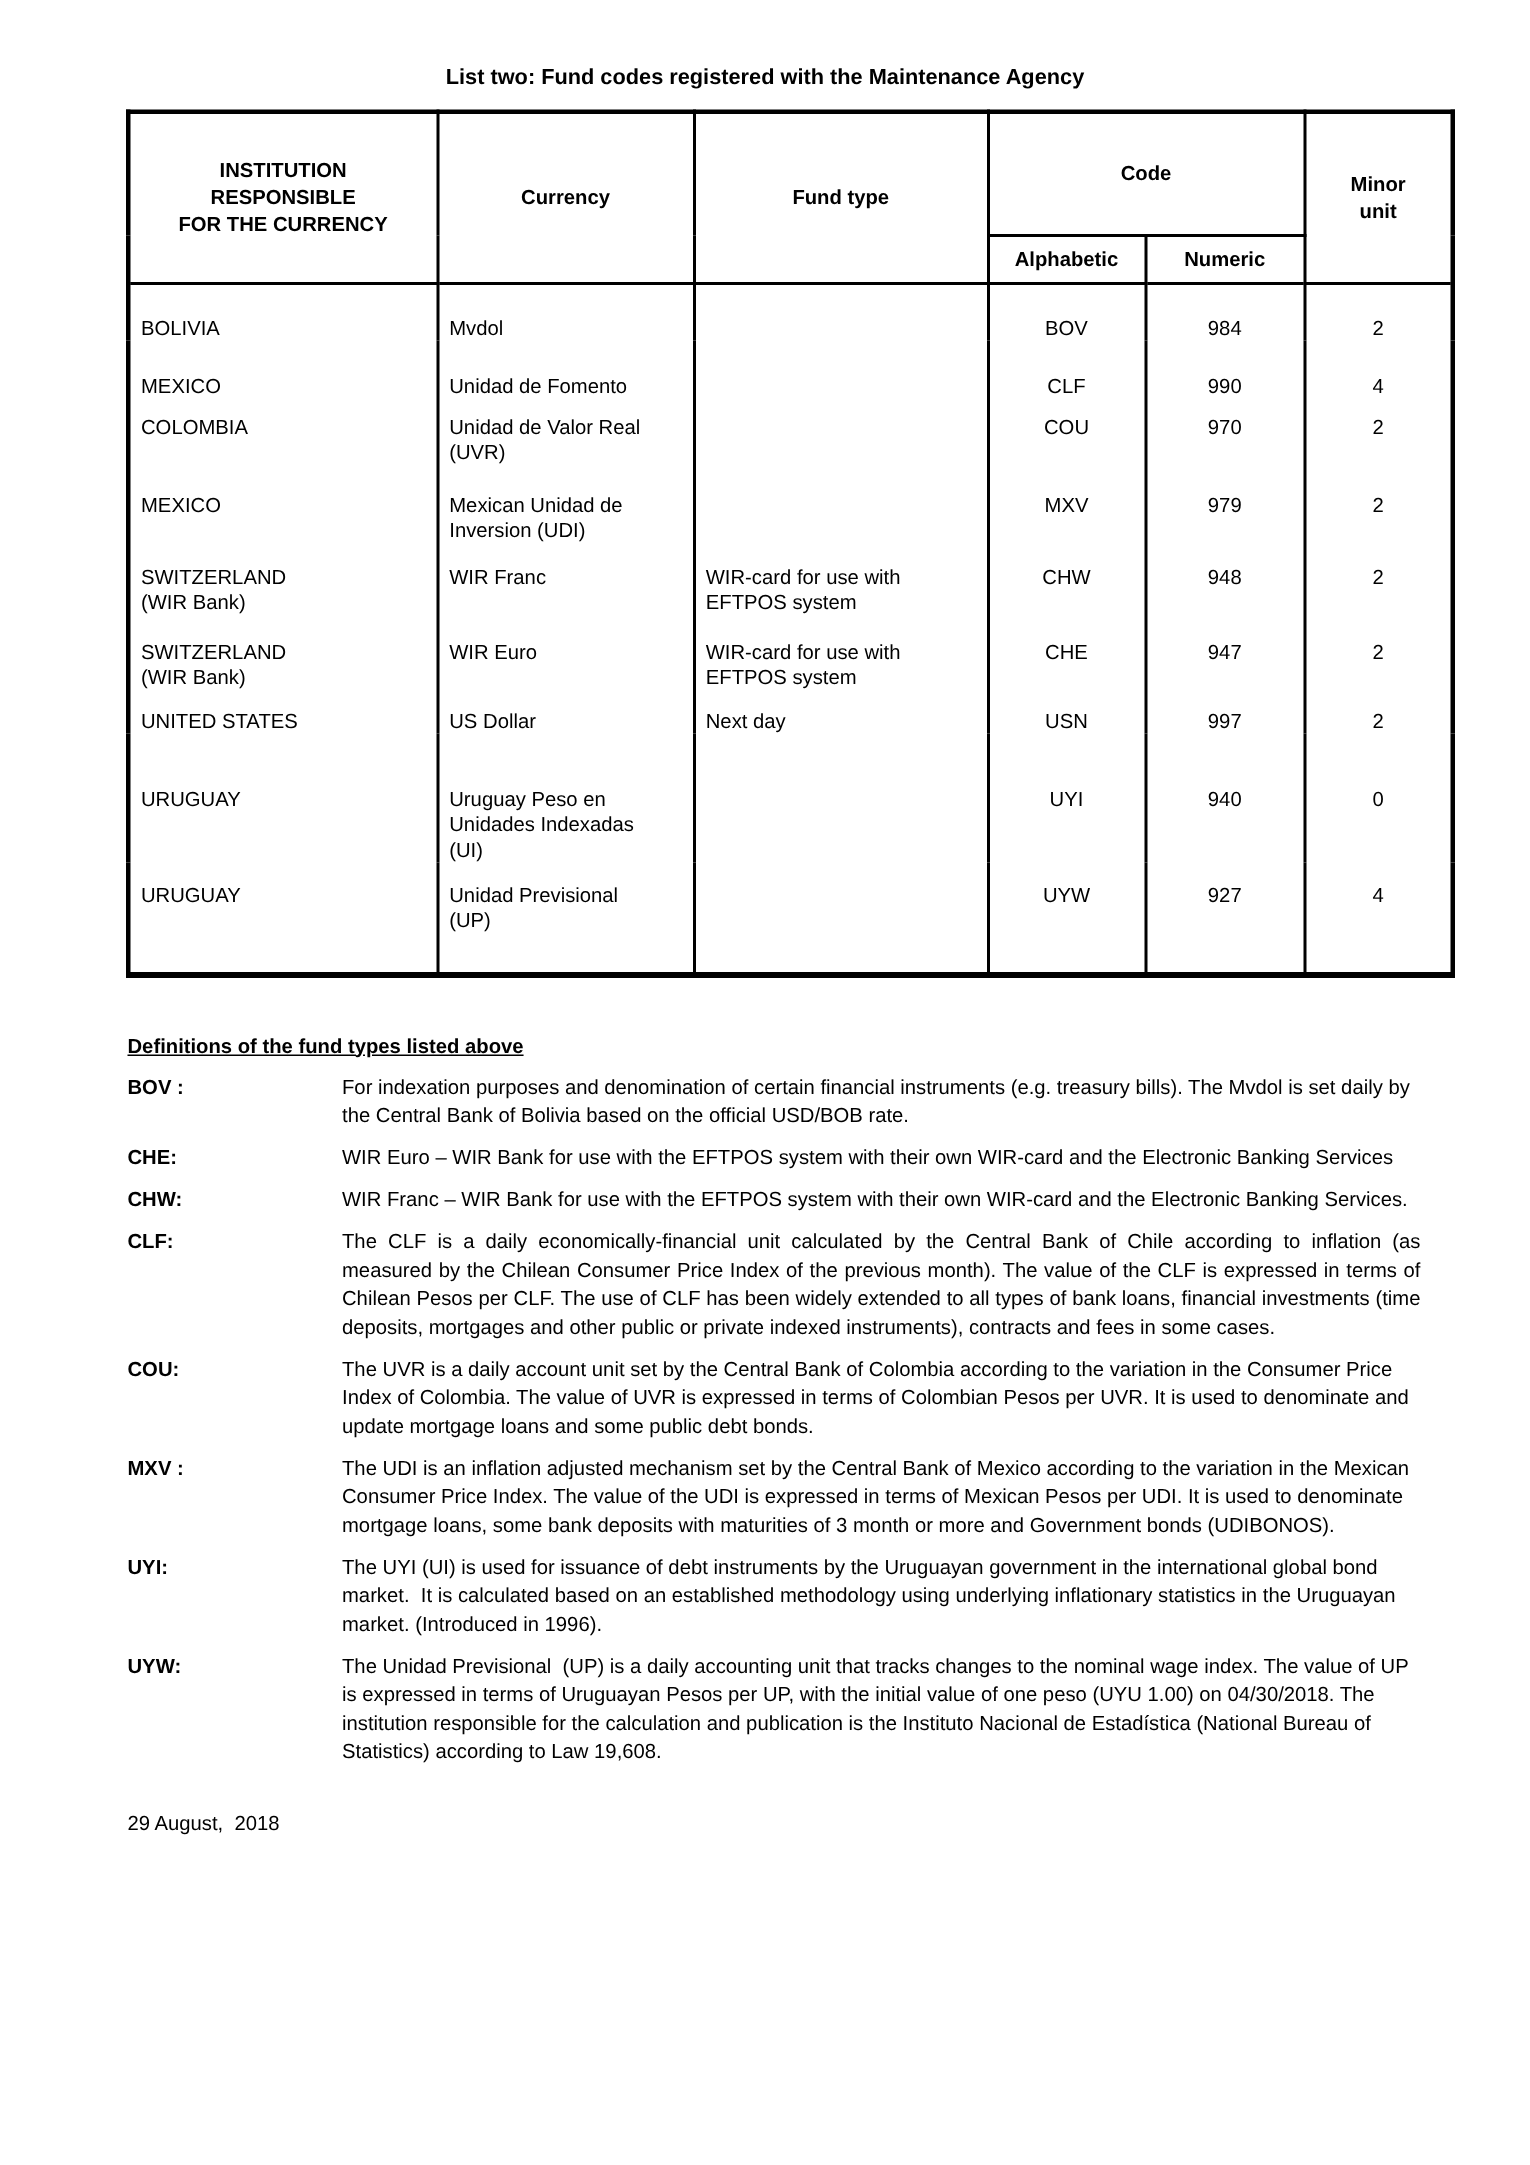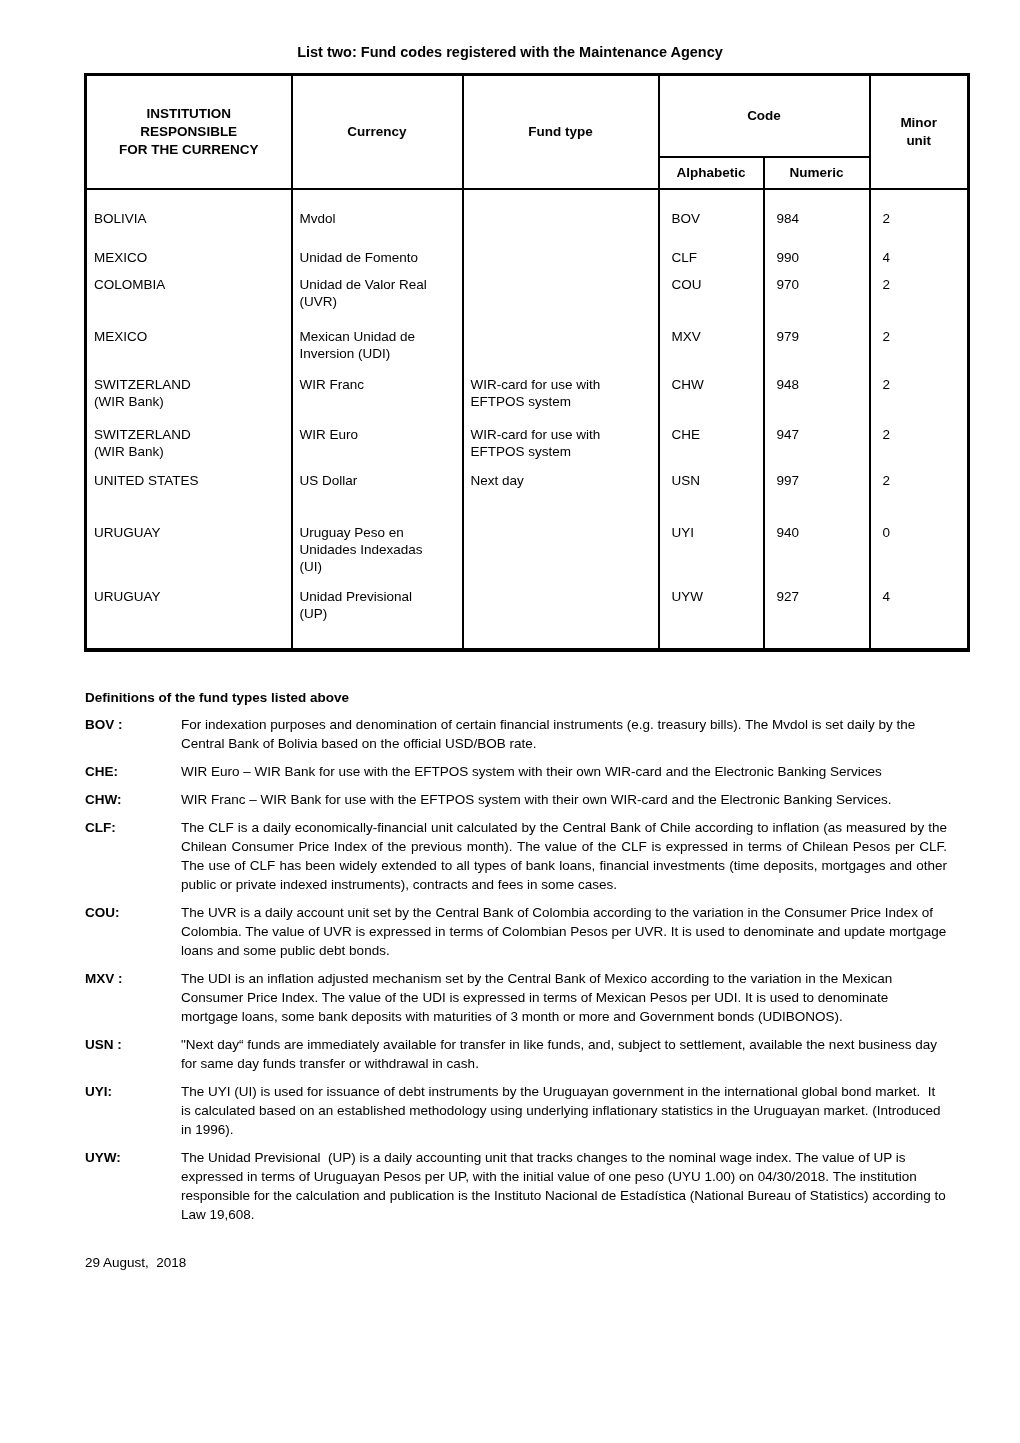--- a/index.html
+++ b/index.html
@@ -28,35 +28,35 @@
     font-weight: bold; text-align: center; vertical-align: middle;
     white-space: pre-line; line-height: 18px; font-size: 13.5px;
   }
   .fund-table thead tr.h1 { height: 82px; }
   .fund-table thead tr.h2 { height: 32px; }
   .fund-table tbody td {
     vertical-align: top; line-height: 17px;
     padding-left: 7px; padding-right: 20px;
     white-space: pre-line;
   }
-  .fund-table tbody td.c { text-align: left; padding-left: 12px; padding-right: 0; }
+  .fund-table tbody td.c { text-align: center; padding-left: 0; padding-right: 0; }
   
   .fund-table tbody tr.r1 td { padding-top: 20px; }
   .fund-table tbody tr.r2 td { padding-top: 22px; }
   .fund-table tbody tr.r3 td { padding-top: 10px; }
   .fund-table tbody tr.r4 td { padding-top: 18px; }
   .fund-table tbody tr.r5 td { padding-top: 14px; }
   .fund-table tbody tr.r6 td { padding-top: 16px; }
   .fund-table tbody tr.r7 td { padding-top: 12px; }
   .fund-table tbody tr.r8 td { padding-top: 35px; }
   .fund-table tbody tr.r9 td { padding-top: 13px; padding-bottom: 26px; }
   
   .definitions { margin: 37px 0 0 85px; width: 862px; }
-  .def-heading { font-weight: bold; font-size: 13.5px; line-height: 17px; }
-  .def-item { display: flex; margin-top: 9px; }
+  .def-heading { font-weight: bold; font-size: 13.5px; line-height: 17px; text-decoration: underline; }
+  .def-item { display: flex; margin-top: 9px; gap: 47px; }
   .def-item:first-of-type { margin-top: 18px; }
   .def-term {
     width: 60px; flex-shrink: 0;
     font-weight: bold; font-size: 13.5px; line-height: 19px;
     white-space: pre;
   }
   .def-text {
     width: 800px; font-size: 13.5px; line-height: 19px;
     white-space: pre-wrap;
     margin-left: 36px;
@@ -219,24 +219,20 @@
       <div class="def-item r5">
         <div class="def-term">COU:</div>
         <div class="def-text">The UVR is a daily account unit set by the Central Bank of Colombia according to the variation in the Consumer Price Index of Colombia. The value of UVR is expressed in terms of Colombian Pesos per UVR. It is used to denominate and update mortgage loans and some public debt bonds.</div>
       </div>
 
       <div class="def-item r6">
         <div class="def-term">MXV :</div>
         <div class="def-text">The UDI is an inflation adjusted mechanism set by the Central Bank of Mexico according to the variation in the Mexican Consumer Price Index. The value of the UDI is expressed in terms of Mexican Pesos per UDI. It is used to denominate mortgage loans, some bank deposits with maturities of 3 month or more and Government bonds (UDIBONOS).</div>
       </div>
 
-      <div class="def-item r7">
-        <div class="def-term">USN :</div>
-        <div class="def-text">"Next day“ funds are immediately available for transfer in like funds, and, subject to settlement, available the next business day for same day funds transfer or withdrawal in cash.</div>
-      </div>
 
       <div class="def-item r8">
         <div class="def-term">UYI:</div>
         <div class="def-text">The UYI (UI) is used for issuance of debt instruments by the Uruguayan government in the international global bond market.  It is calculated based on an established methodology using underlying inflationary statistics in the Uruguayan market. (Introduced in 1996).</div>
       </div>
 
       <div class="def-item r9">
         <div class="def-term">UYW:</div>
         <div class="def-text">The Unidad Previsional  (UP) is a daily accounting unit that tracks changes to the nominal wage index. The value of UP is expressed in terms of Uruguayan Pesos per UP, with the initial value of one peso (UYU 1.00) on 04/30/2018. The institution responsible for the calculation and publication is the Instituto Nacional de Estadística (National Bureau of Statistics) according to Law 19,608.</div>
       </div>

